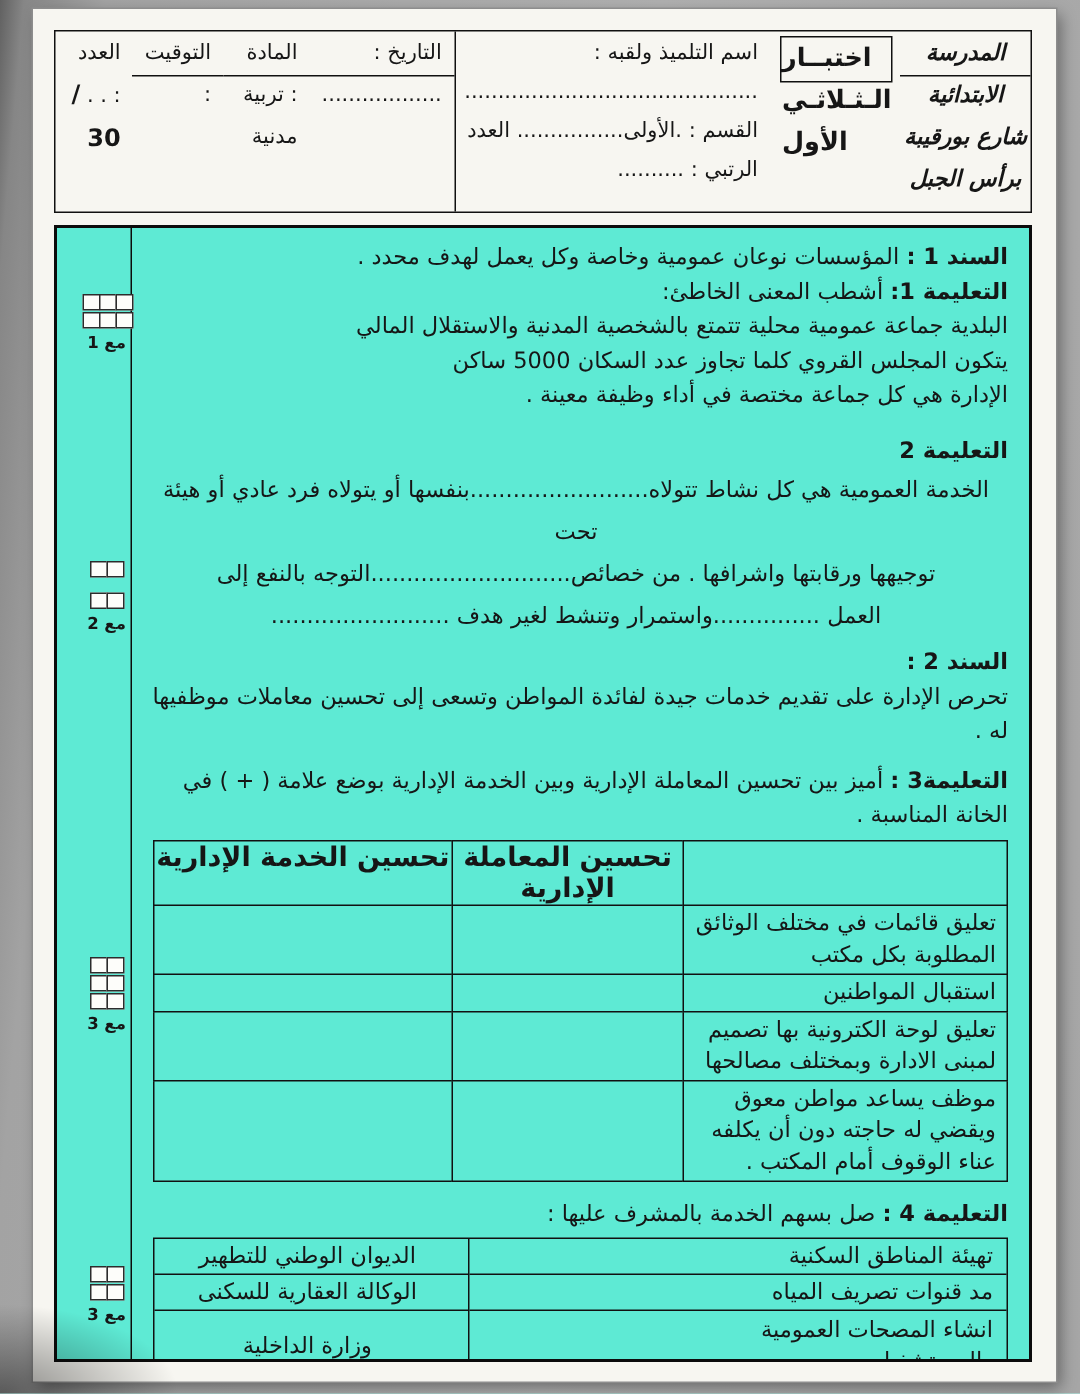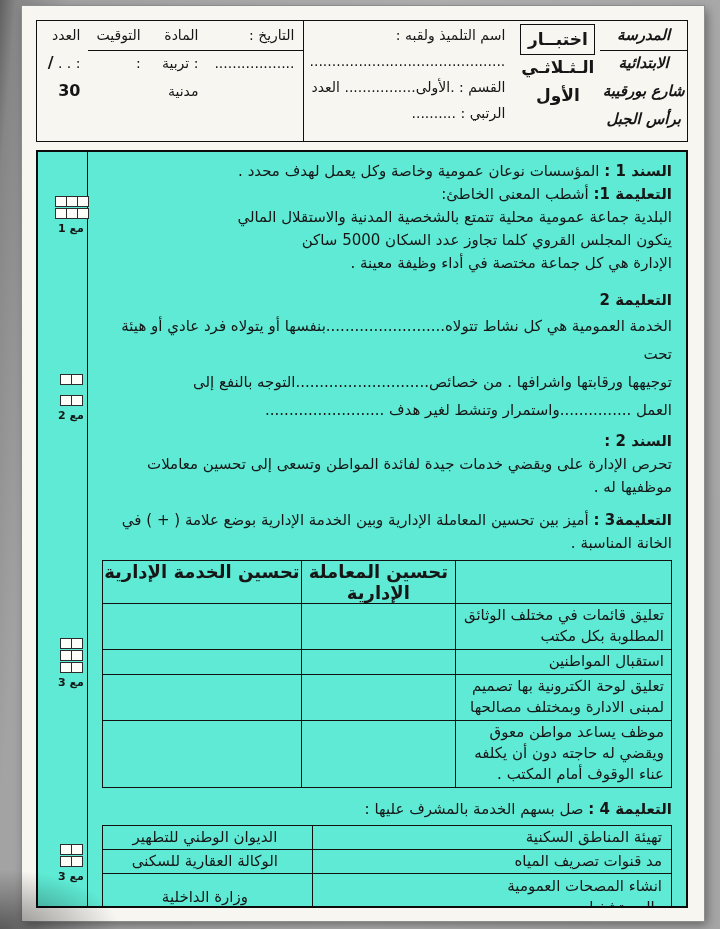--- a/index.html
+++ b/index.html
@@ -21,39 +21,39 @@
     position:absolute; left:22px; top:6px; width:682px; height:915px;
     background:#f7f6f1; padding:14px 16px 0 14px;
     box-shadow:0 0 0 1px #8d8d8d, 3px 4px 10px rgba(0,0,0,.4);
   }
   
   .header { display:flex; border:1.8px solid #101010; height:122px; }
   .h-col { display:flex; }
   .h-right { width:59%; }
   .h-left  { width:41%; border-right:1.8px solid #101010; }
   .school { height:30px; border-bottom:1.8px solid #101010; font-weight:bold; font-size:15px; line-height:28px; text-align:center;font-style:italic; }
-  .title-box { height:31px; margin:3px 5px; border:1.8px solid #101010; font-weight:bold; font-size:17px; line-height:28px; text-align:center; }
+  .title-box { height:31px; margin:3px 5px; border:1.8px solid #101010; font-weight:bold; font-size:17px; line-height:28px; text-align:left; }
   .student { flex:1; padding:1px 10px 0 6px; font-size:14px; line-height:26px; }
   .h-cell { height:30px; border-bottom:1.6px solid #101010; font-size:14px; line-height:28px; padding:0 8px; }
   .h-left .h-cell:last-child { border-bottom:none; }
   .score b { font-size:16px; }
   
   .main { display:flex; margin-top:8px; height:758px; border:2px solid #0c0c0c; background:#5eead4; }
   .content { flex:1; padding:8px 14px 0 8px; overflow:hidden; }
   .margin-col { width:50px; border-right:1.8px solid #0c0c0c; position:relative; }
   .mark { position:absolute; left:12px; width:42px; text-align:center; }
   .boxgrid { width:max-content; margin:0 auto; }
   .boxrow { line-height:0; height:11px; margin-bottom:1px; white-space:nowrap; }
   .bx { display:inline-block; width:12px; height:11px; border:1px solid #2c2c2c; background:#fdfdfa; margin-right:-1px; }
   .mark-label { font-size:11px; font-weight:bold; margin-top:3px; }
   .gapped { margin-top:10px; }
   
   .line { font-size:15px; line-height:23px; }
   .line b.lbl { font-weight:bold; }
-  .fill { line-height:28px; }
+  .fill { line-height:28px;text-align:center; }
   .sp10 { height:10px; } .sp6 { height:6px; } .sp14 { height:14px; }
   
   .t1 { width:99%; border-collapse:collapse; margin-top:5px; font-size:15px; }
   .t1 th, .t1 td { border:1.7px solid #111; vertical-align:top; }
   .t1 th { font-weight:bold; height:24px; text-align:center; font-size:18px; }
   .col-desc { width:38%; }
   .col-mid  { width:27%; }
   .col-khid { width:35%; }
   .t1 td.desc { padding:1px 7px 2px 0; line-height:21px; }
   
@@ -108,21 +108,21 @@
 
         <p class="line"><b class="lbl">التعليمة 2</b></p>
 
         <p class="line fill">الخدمة العمومية هي كل نشاط تتولاه.........................بنفسها أو يتولاه فرد عادي أو هيئة تحت</p>
         <p class="line fill">توجيهها ورقابتها واشرافها . من خصائص............................التوجه بالنفع إلى</p>
         <p class="line fill">العمل ...............واستمرار وتنشط لغير هدف .........................</p>
 
         <div class="sp6"></div>
 
         <p class="line"><b class="lbl">السند 2 :</b></p>
-        <p class="line">تحرص الإدارة على ويقضي خدمات جيدة لفائدة المواطن وتسعى إلى تحسين معاملات موظفيها له .</p>
+        <p class="line">تحرص الإدارة على تقديم خدمات جيدة لفائدة المواطن وتسعى إلى تحسين معاملات موظفيها له .</p>
 
         <div class="sp10"></div>
 
         <p class="line"><b class="lbl">التعليمة3 :</b> <span>أميز بين تحسين المعاملة الإدارية وبين الخدمة الإدارية بوضع علامة ( + ) في الخانة المناسبة .</span></p>
 
         <table class="t1">
           <tbody>
               <tr>
             <th class="col-desc"></th>
             <th class="col-mid">تحسين المعاملة الإدارية</th>

